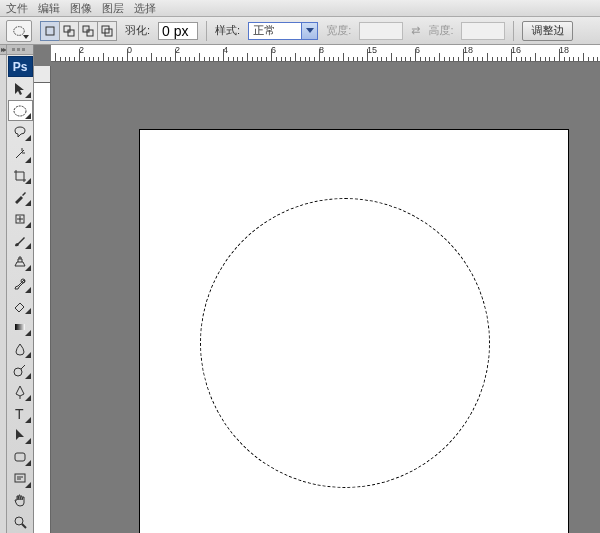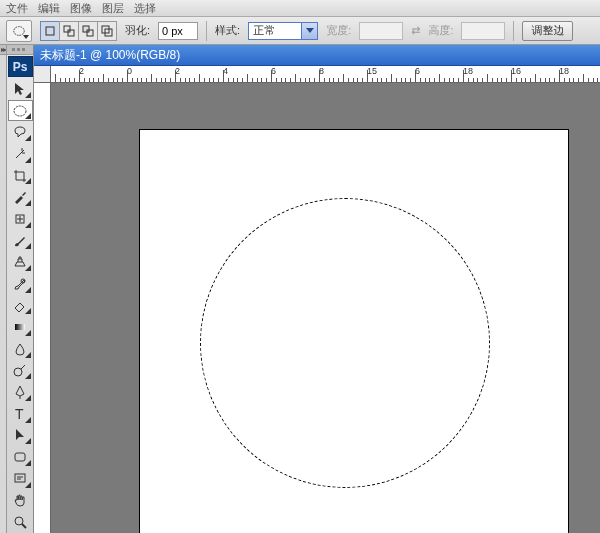--- a/index.html
+++ b/index.html
@@ -12,21 +12,21 @@
 
 .optbar { height:28px; background:linear-gradient(#ebebeb,#d6d6d6); border-bottom:1px solid #999; display:flex; align-items:center; padding:0 6px; gap:8px; }
 .tool-ind { width:26px; height:22px; border:1px solid #999; border-radius:2px; background:#f4f4f4; display:flex; align-items:center; justify-content:center; position:relative; }
 .tool-ind svg { width:14px; height:14px; }
 .tool-ind .drop { position:absolute; right:2px; bottom:2px; border-left:3px solid transparent; border-right:3px solid transparent; border-top:4px solid #333; }
 .mode-btns { display:flex; gap:0; }
 .mode-btn { width:20px; height:20px; border:1px solid #999; background:#e8e8e8; display:flex; align-items:center; justify-content:center; }
 .mode-btn.active { background:#cfd8e8; border-color:#6b87b0; }
 .mode-btn:not(:first-child){ margin-left:-1px; }
 .lbl { color:#333; }
-.txtin { width:40px; height:18px; border:1px solid #999; background:#fff; padding:0 3px; font-size:11px; }
+.txtin { width:40px; height:18px; border:1px solid #999; background:#fff; padding:0 3px; font-size:14px; }
 .chk { width:12px; height:12px; border:1px solid #5c8a5c; background:#fff; display:inline-flex; align-items:center; justify-content:center; margin-right:3px; }
 .chk::after{ content:"✓"; color:#3a7a3a; font-size:10px; line-height:1; }
 .sel { height:18px; border:1px solid #5577cc; background:#fff; padding:0 18px 0 4px; position:relative; min-width:70px; display:flex; align-items:center; }
 .sel .arr { position:absolute; right:0; top:0; bottom:0; width:16px; background:linear-gradient(#cdddf5,#a7bde8); border-left:1px solid #5577cc; display:flex; align-items:center; justify-content:center; }
 .sel .arr::after{ content:""; border-left:4px solid transparent; border-right:4px solid transparent; border-top:5px solid #2a4a8a; }
 .dimfield { width:44px; height:18px; border:1px solid #bbb; background:#f0f0f0; }
 .adjust-btn { height:20px; border:1px solid #888; background:linear-gradient(#f4f4f4,#d8d8d8); padding:0 8px; display:flex; align-items:center; border-radius:2px; }
 .vdiv { width:1px; height:20px; background:#aaa; }
 
 
@@ -269,23 +269,20 @@
       </div>
     <div class="tool">
         <svg viewBox="0 0 16 16">
           <circle cx="7" cy="7" r="4" fill="none" stroke="#333"></circle>
           <path d="M10 10 L14 14" stroke="#333" stroke-width="2"></path>
         </svg>
       </div>
   </div>
 
   <div class="docwrap">
-    <div class="titlebar">
-      <span>未标题-1 @ 100%(RGB/8)</span>
-    </div>
     <div class="corner-box"></div>
     <div class="rulerbar" id="hruler">
         <div class="tick" style="left: -0.8px; height: 4px;"></div>
         <div class="tick" style="left: 4px; height: 8px;"></div>
         <div class="tick" style="left: 8.8px; height: 4px;"></div>
         <div class="tick" style="left: 13.6px; height: 4px;"></div>
         <div class="tick" style="left: 18.4px; height: 4px;"></div>
         <div class="tick" style="left: 23.2px; height: 4px;"></div>
         <div class="num" style="left: 28px;">2</div>
         <div class="tick" style="left: 28px; height: 12px;"></div>

